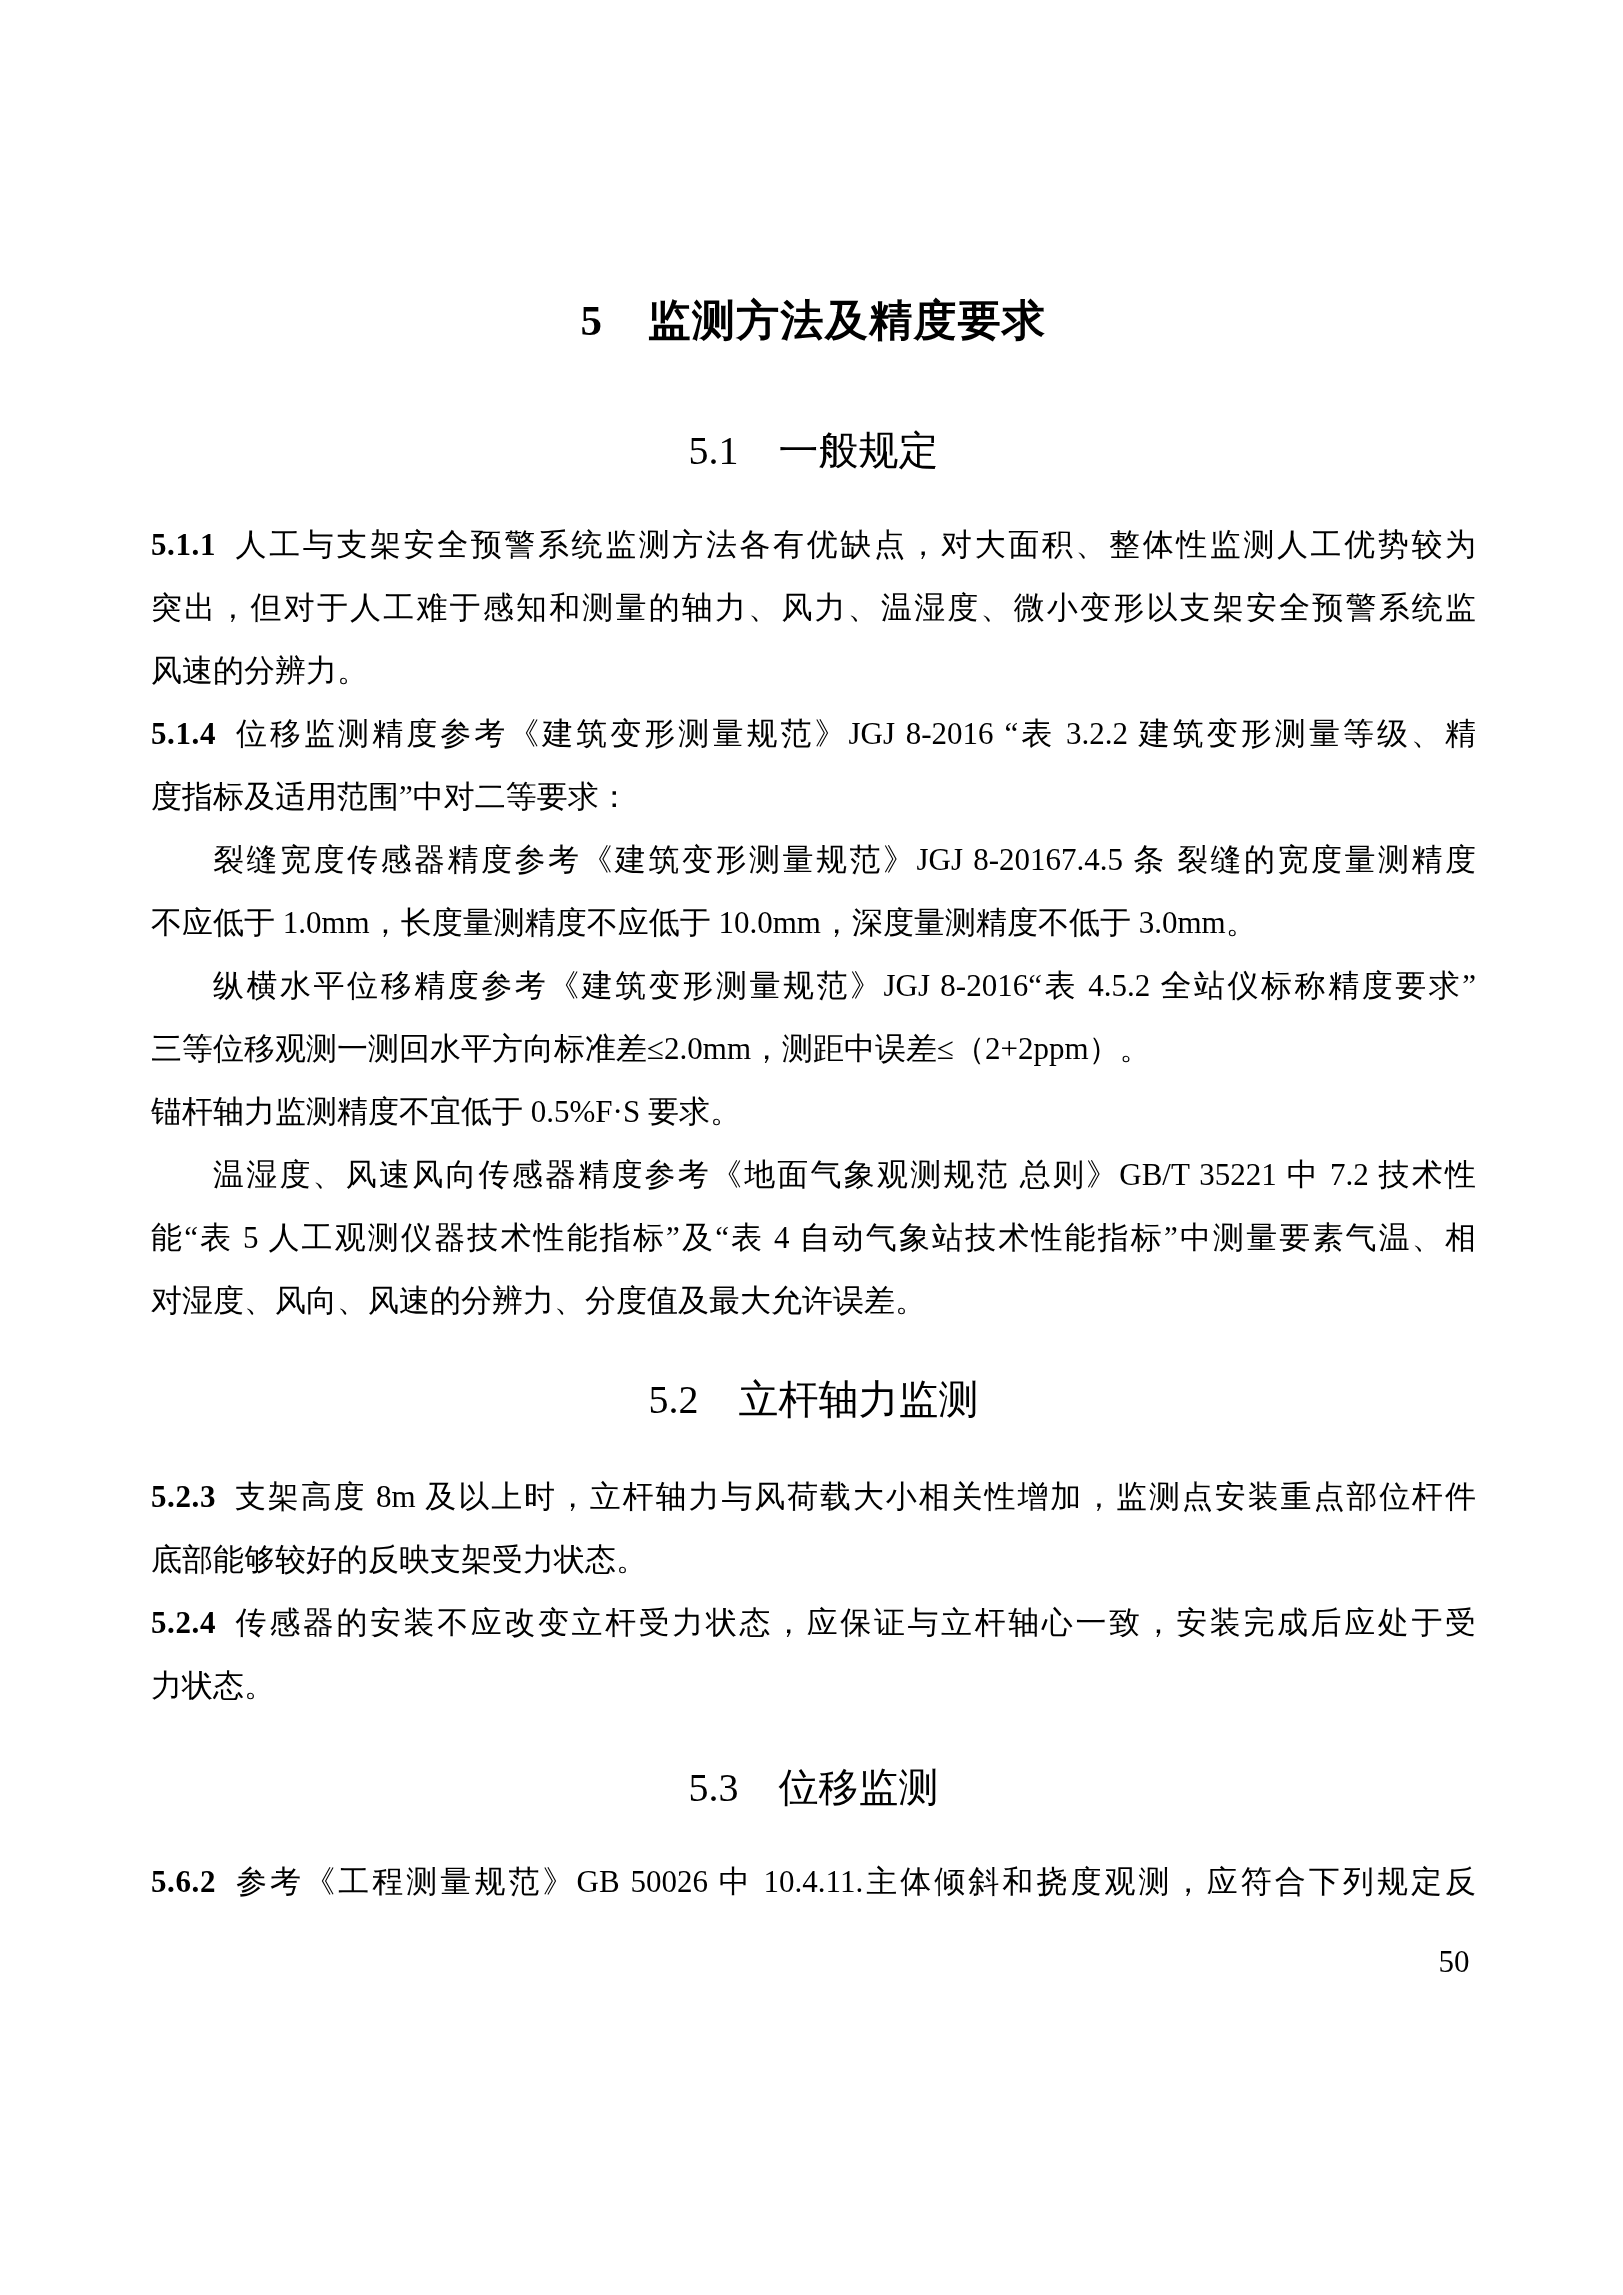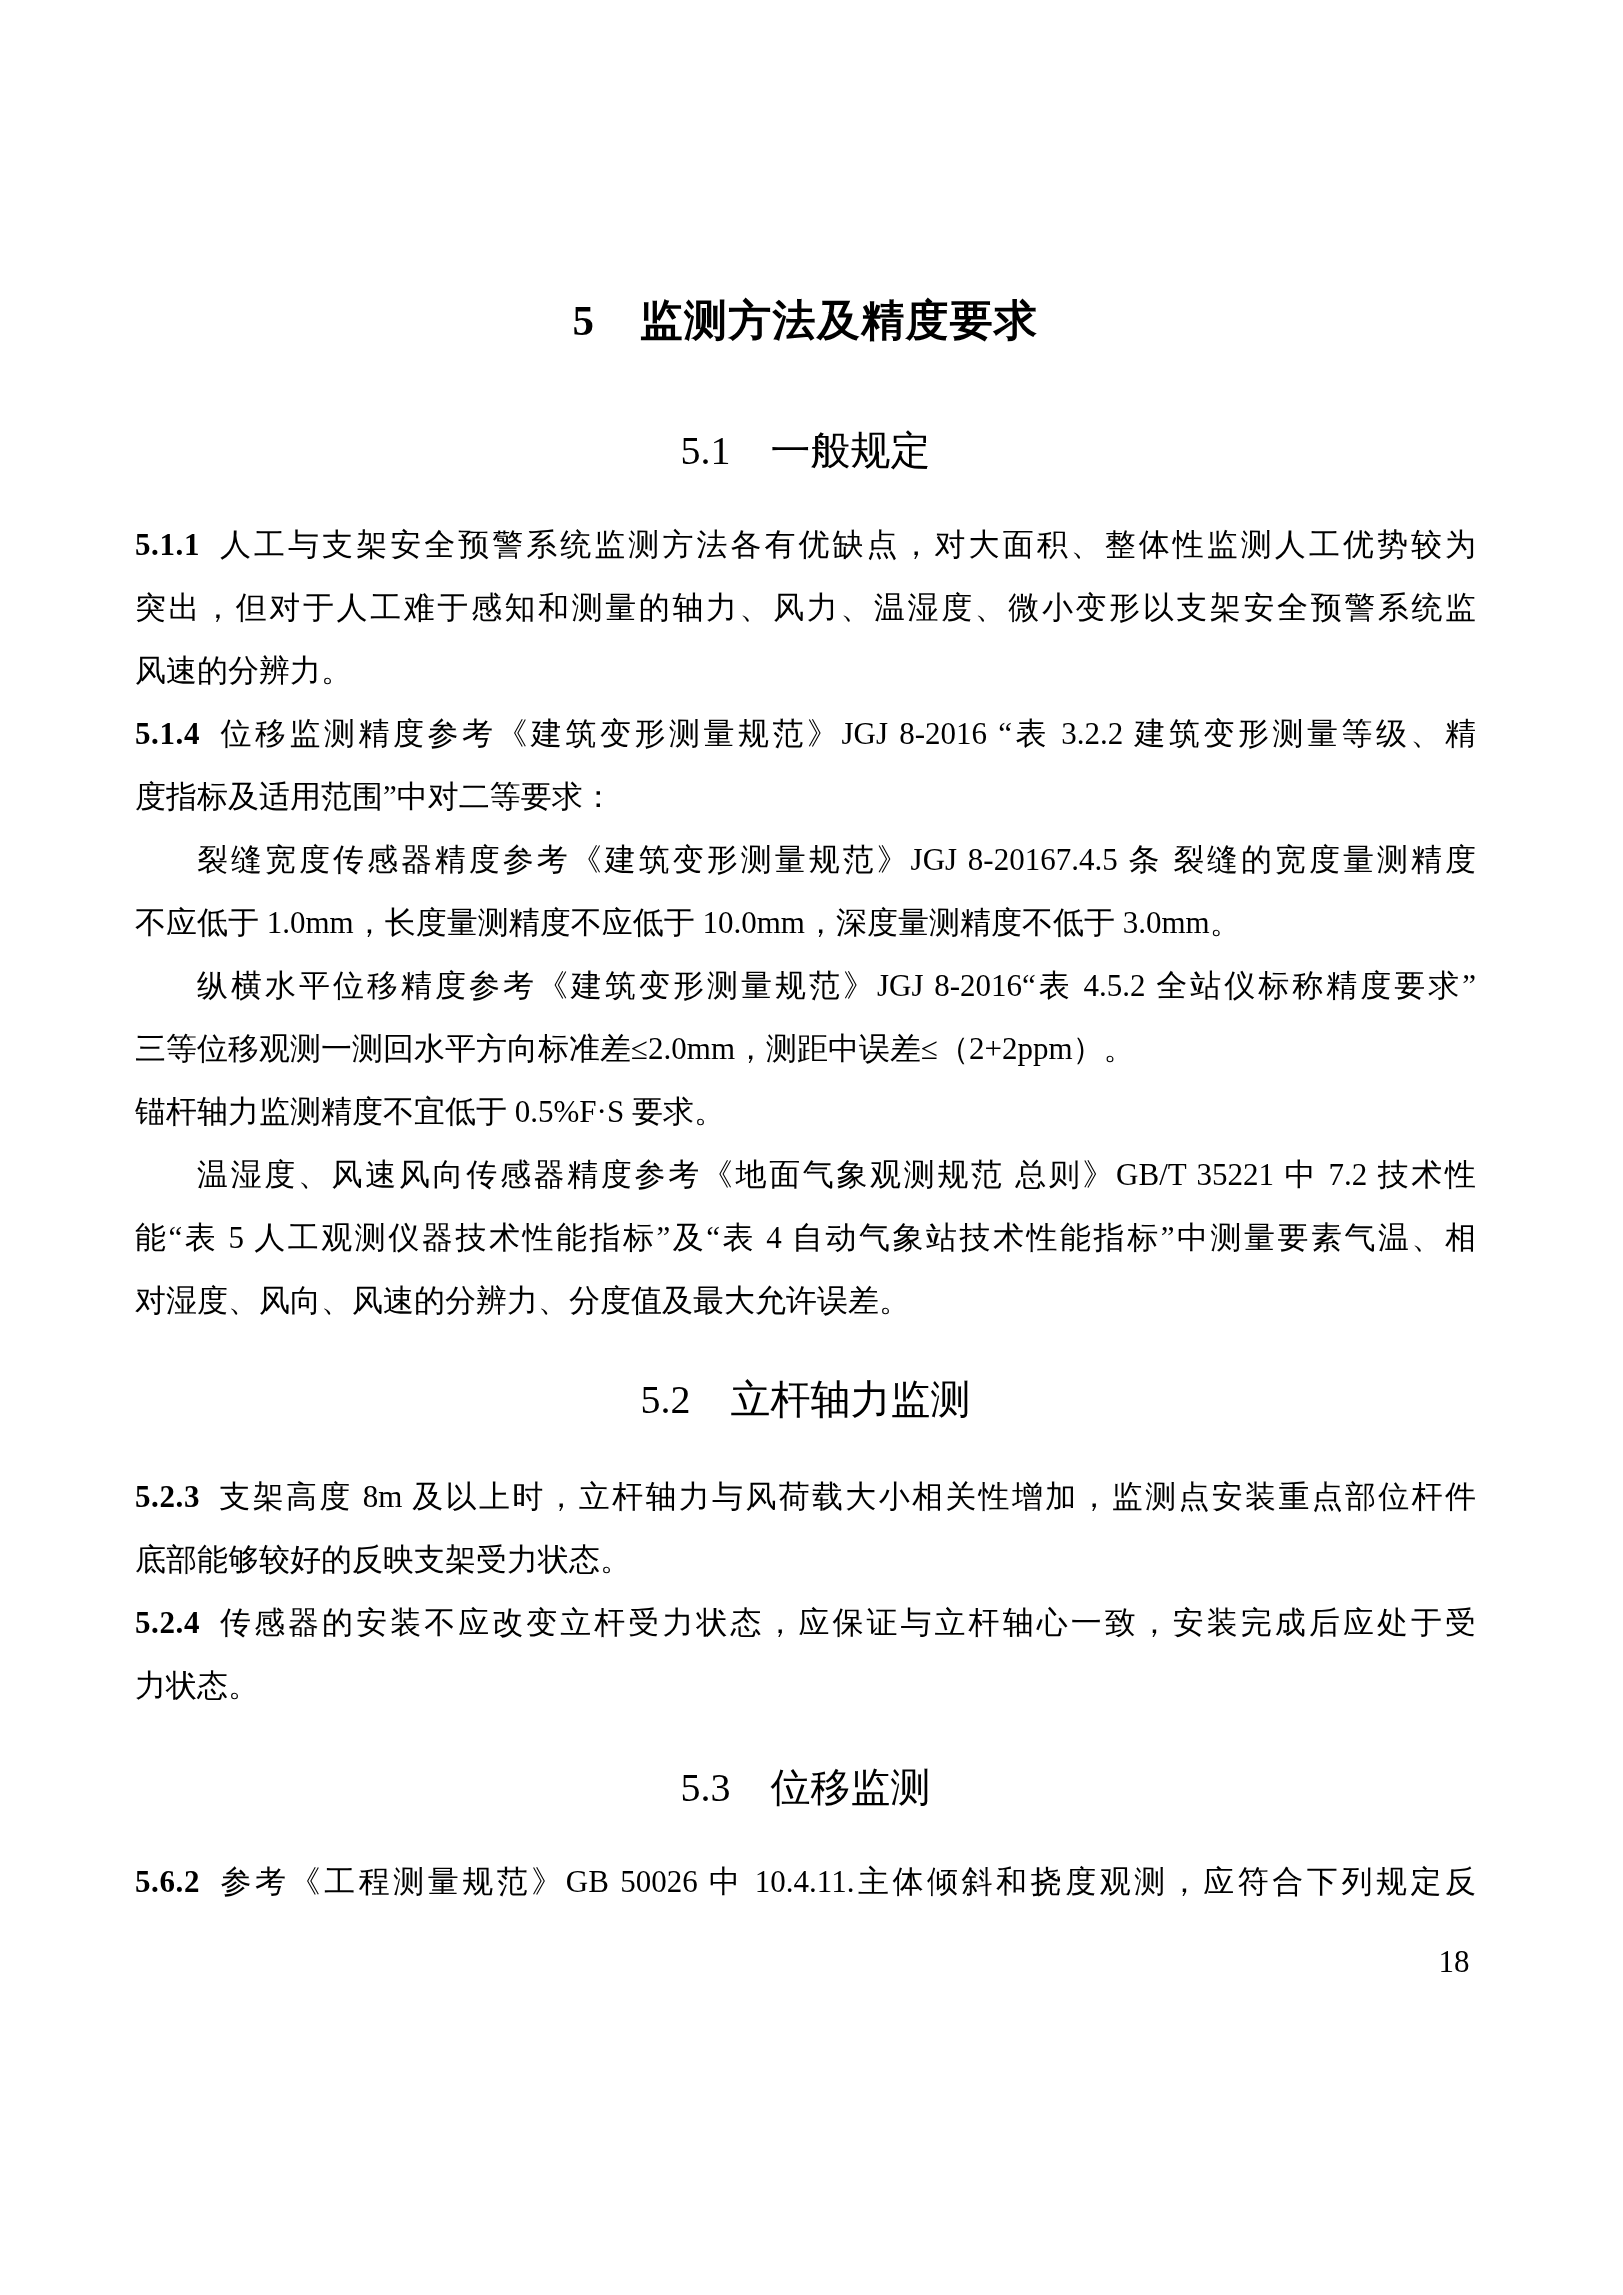--- a/index.html
+++ b/index.html
@@ -12,21 +12,21 @@
     width: 1624px;
     height: 2295px;
     margin: 0 auto;
     background: #ffffff;
     color: #000000;
     font-family: "Liberation Serif", "DejaVu Serif", serif;
     overflow: hidden;
   }
   .content {
     position: absolute;
-    left: 135px;
+    left: 151px;
     right: 148px;
     top: 0;
   }
   .doc-title {
     margin-top: 292px;
     font-size: 43px;
     line-height: 58px;
     font-weight: bold;
     text-align: center;
     letter-spacing: 1.3px;
@@ -110,16 +110,16 @@
         </div>
         <div class="para">
           <div class="line fill"><span class="num">5.2.4</span>传感器的安装不应改变立杆受力状态，应保证与立杆轴心一致，安装完成后应处于受</div>
           <div class="line last">力状态。</div>
         </div>
         <div class="section-heading sh-53">5.3　位移监测</div>
         <div class="para">
           <div class="line fill"><span class="num">5.6.2</span>参考《工程测量规范》GB 50026 中 10.4.11.主体倾斜和挠度观测，应符合下列规定反</div>
         </div>
       </div>
-    <div class="page-number">18</div>
+    <div class="page-number">50</div>
   </div>
 </div>
 
 
 </body></html>

